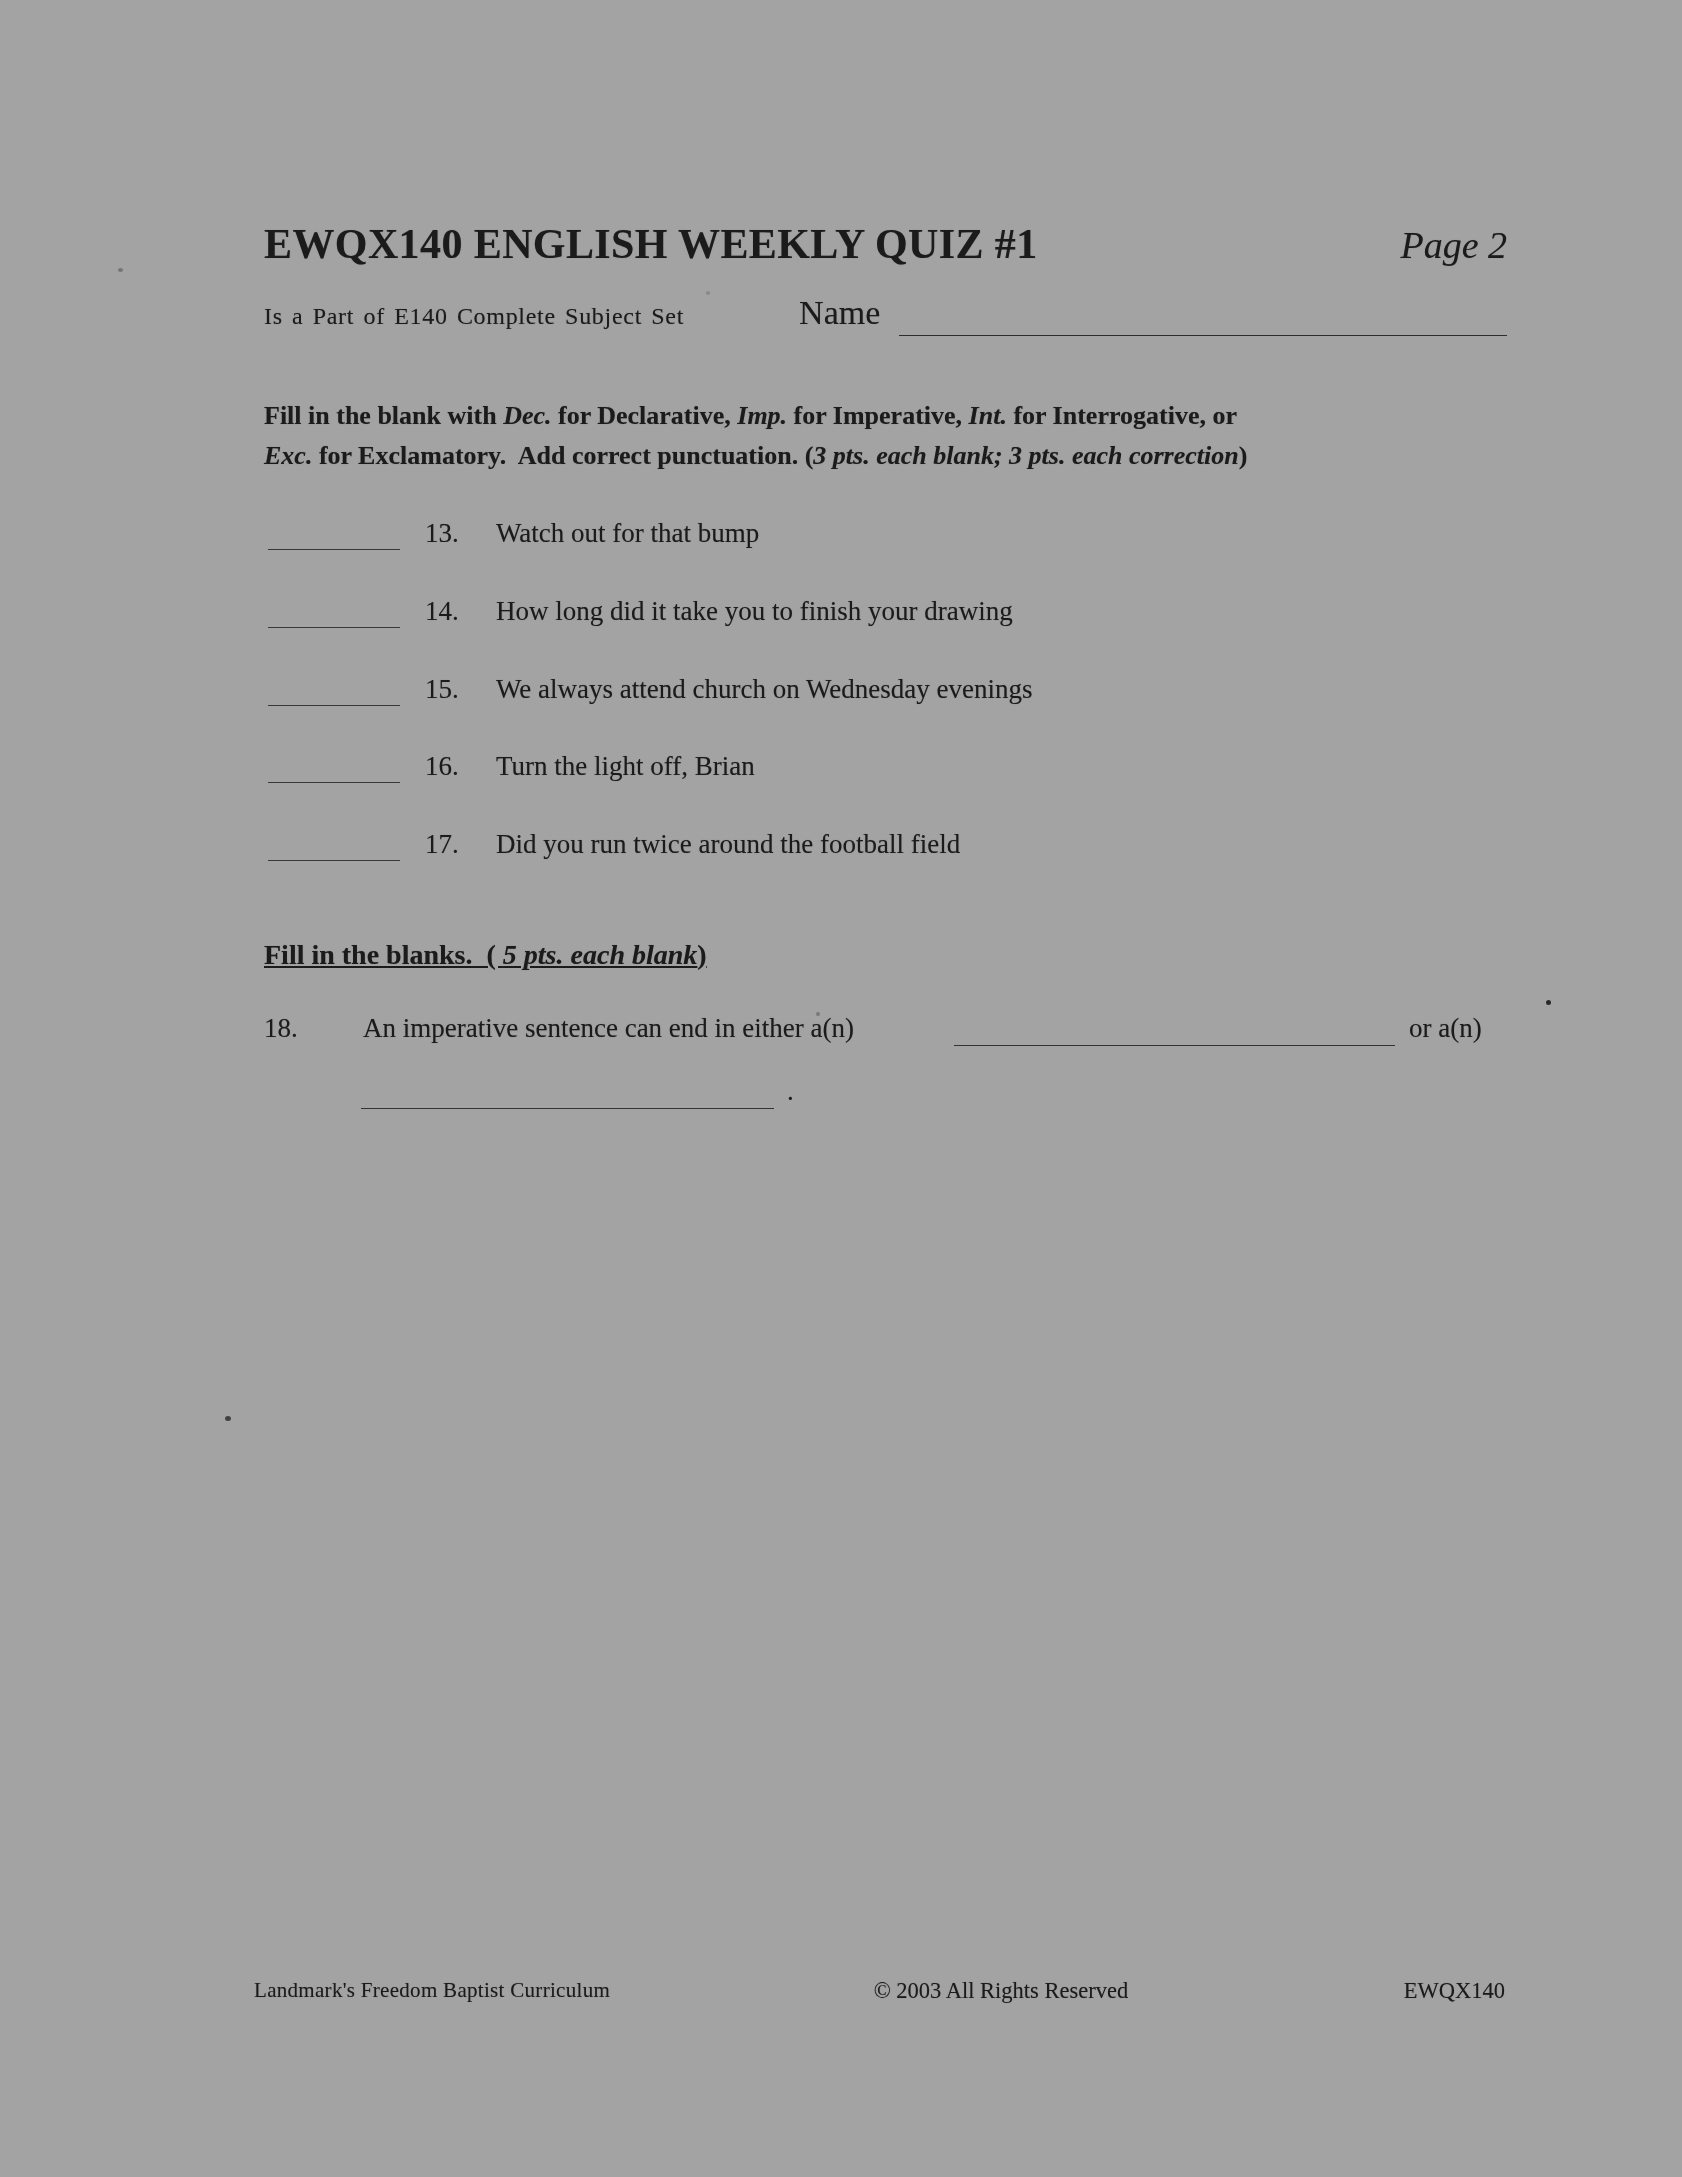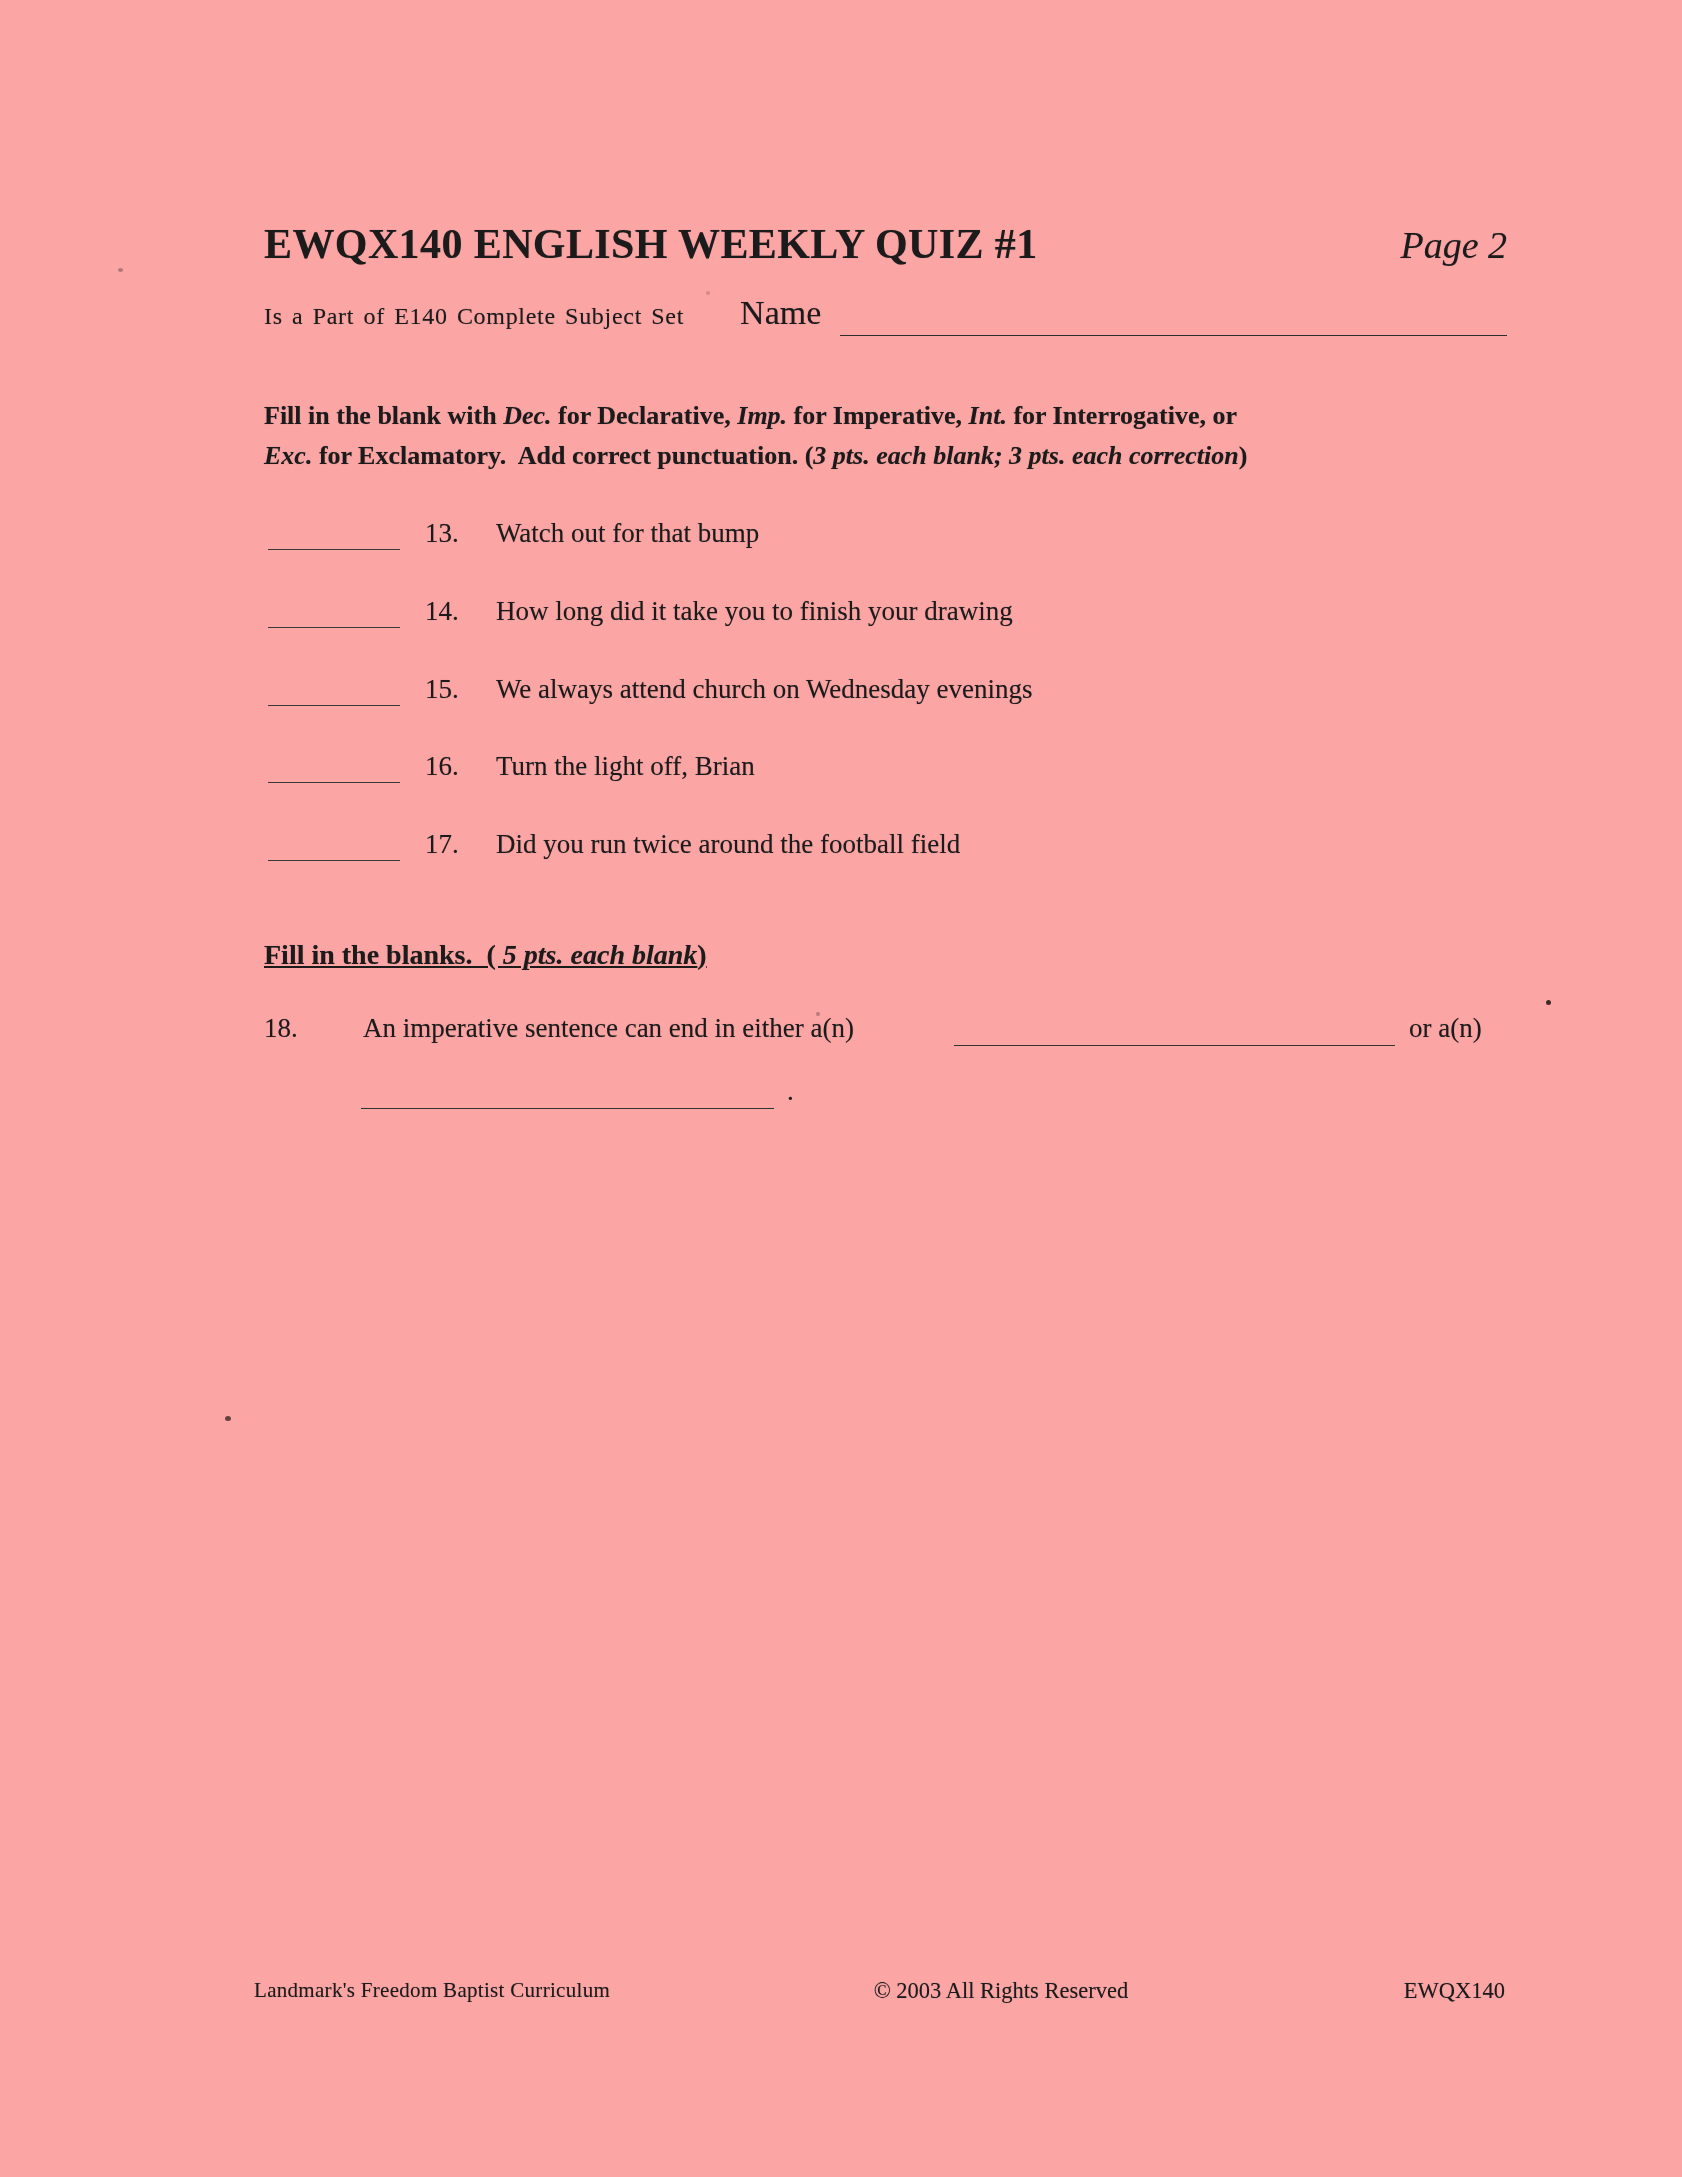--- a/index.html
+++ b/index.html
@@ -7,39 +7,39 @@
   body {
     font-family:"Liberation Serif", serif;
     color:#1b1b1b;
     width:1683px; height:2177px;
     position:relative;
     overflow:hidden;
   }
   .page {
     position:absolute; left:0; top:0;
     width:1683px; height:2177px;
-    background:#fca5a5;
+    background:#a3a3a3;
   }
   .txt { text-shadow:0 0 0.9px rgba(40,40,40,0.38); }
 
   
   .header-row {
     position:absolute; left:264px; top:220px; width:1243px;
     display:flex; justify-content:space-between; align-items:baseline;
   }
   .doc-title { font-size:42px; font-weight:bold; letter-spacing:0.4px; white-space:nowrap; }
   .page-number { font-size:38px; font-style:italic; white-space:nowrap; }
 
   
   .subheader-row {
     position:absolute; left:264px; top:294px; width:1243px; height:42px;
     display:flex; align-items:baseline;
   }
   .subtitle { font-size:24px; letter-spacing:0.7px; word-spacing:2.6px; white-space:nowrap; }
-  .name-label { font-size:34px; margin-left:56px; white-space:nowrap; }
+  .name-label { font-size:34px; margin-left:115px; white-space:nowrap; }
   .name-line {
     flex:1; margin-left:19px;
     align-self:flex-end;
     border-bottom:1.7px solid #2c2c2c; height:1.7px;
   }
 
   
   .instr-line {
     position:absolute; left:264px;
     font-size:26px; font-weight:bold;

